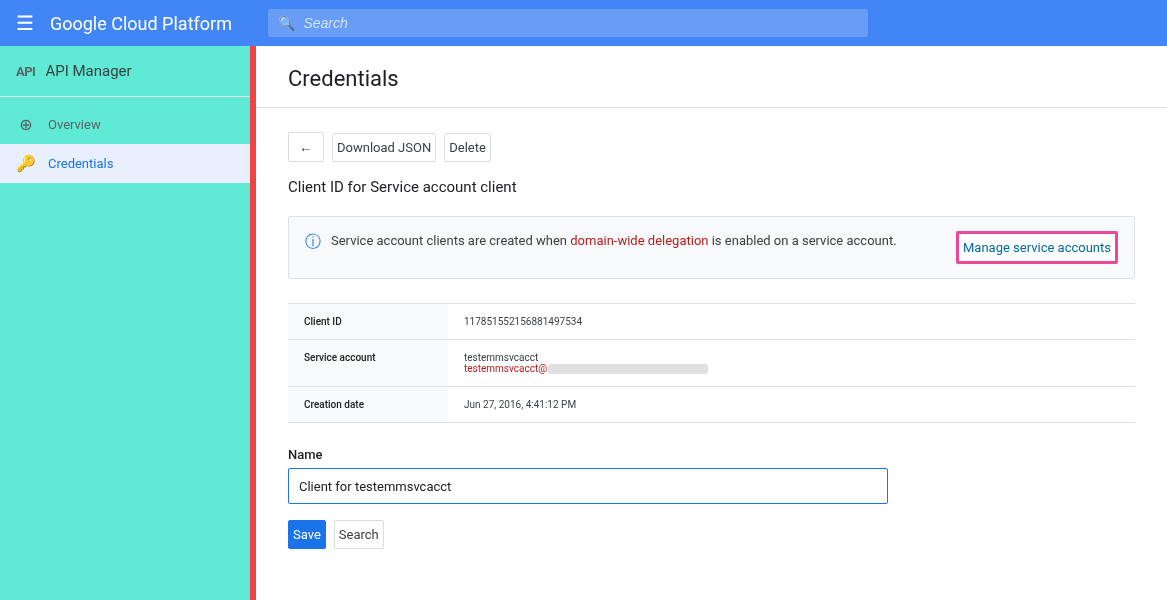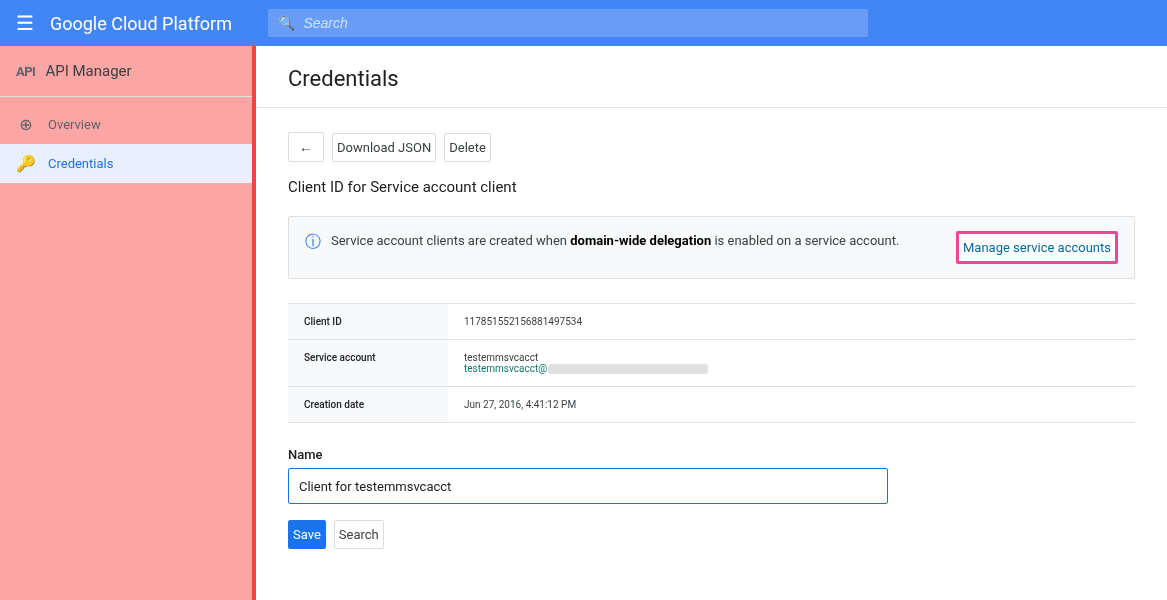--- a/index.html
+++ b/index.html
@@ -55,22 +55,22 @@
 
     
     .layout {
       display: flex;
       height: calc(600px - 46px);
     }
 
     
     .sidebar {
       width: 256px;
-      background: #fca5a5;
-      border-right: 4px solid #ef4444;
+      background: #5eead4;
+      border-right: 6px solid #ef4444;
       flex-shrink: 0;
     }
     .sidebar-header {
       display: flex;
       align-items: center;
       padding: 16px 16px;
       border-bottom: 1px solid #e0e0e0;
       gap: 10px;
     }
     .api-badge {
@@ -190,24 +190,23 @@
       font-size: 16px;
       margin-top: 1px;
       flex-shrink: 0;
     }
     .info-text {
       font-size: 13px;
       color: #3c4043;
       line-height: 1.5;
     }
     .info-link {
-      color: #000000;
+      color: #b91c1c;
       text-decoration: none;
       cursor: pointer;
-      font-weight: bold;
     }
     .btn-manage {
       background: #fff;
       border: 3px solid #ec4899;
       color: #0369a1;
       white-space: nowrap;
       flex-shrink: 0;
       align-self: center;
     }
 
@@ -231,21 +230,21 @@
     .data-table td:first-child {
       font-weight: 500;
       color: #202124;
       width: 160px;
       background: #f8f9fa;
     }
     .data-table td:last-child {
       color: #3c4043;
     }
     .service-account-email {
-      color: #0f766e;
+      color: #b91c1c;
     }
 
     
     .name-section {
       margin-top: 8px;
     }
     .name-label {
       font-size: 13px;
       font-weight: 500;
       color: #202124;

